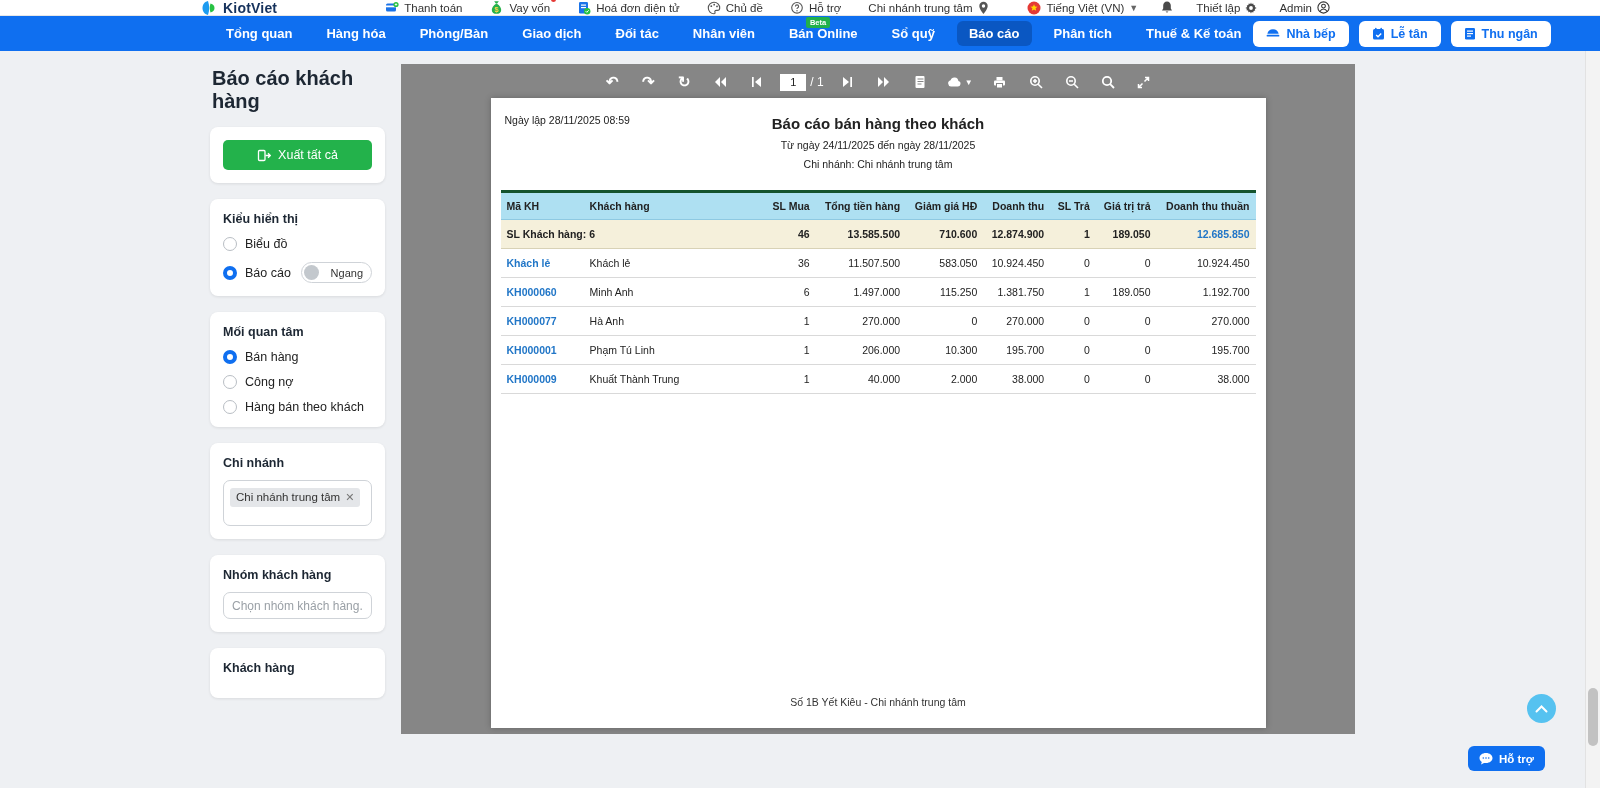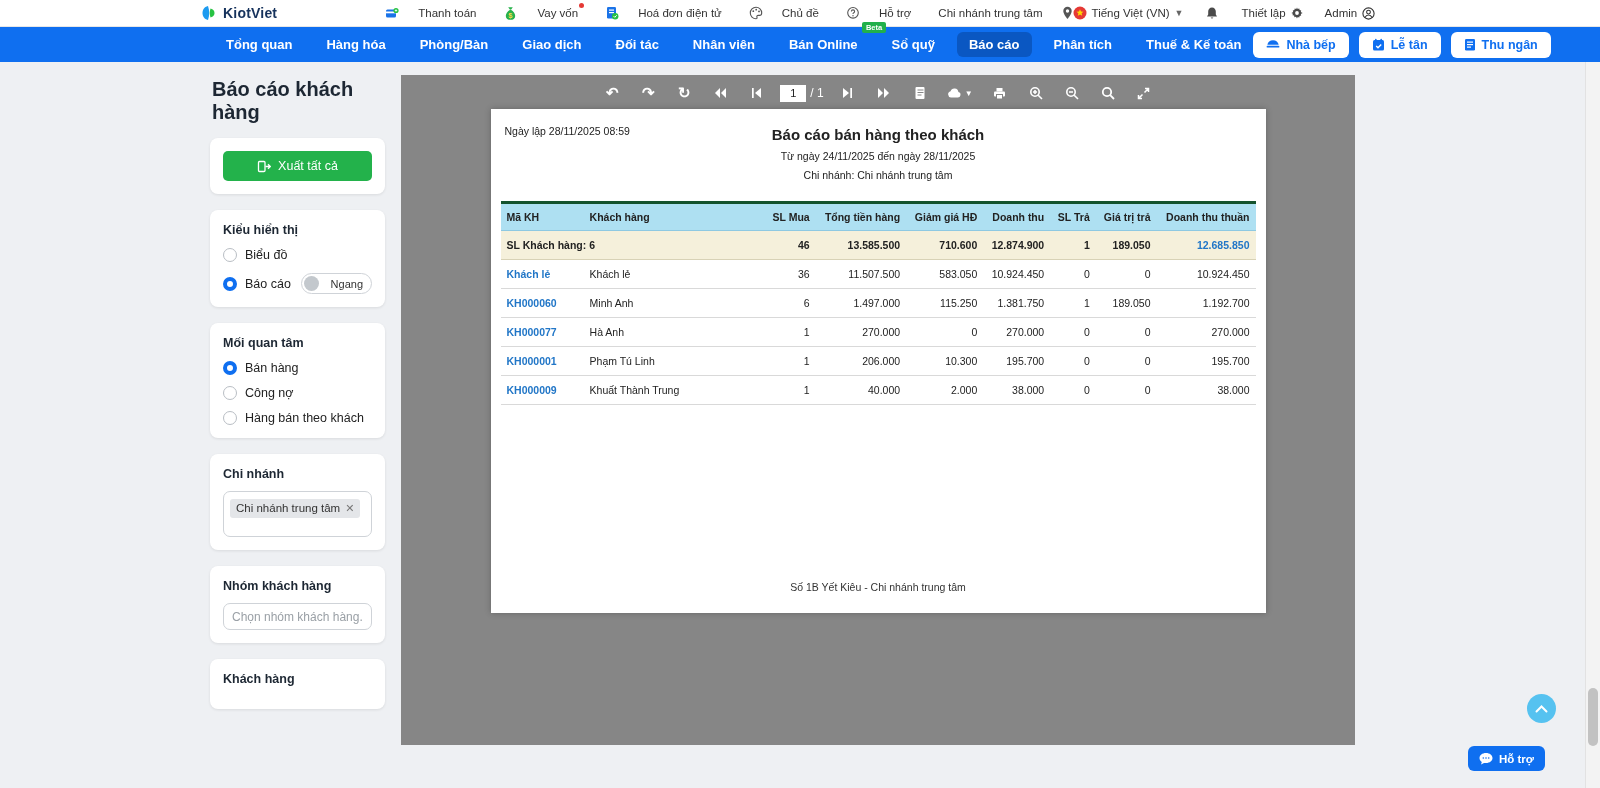--- a/index.html
+++ b/index.html
@@ -1,25 +1,25 @@
 <!DOCTYPE html>
 <html><head>
 <meta charset="utf-8">
 <style>
   * { margin:0; padding:0; box-sizing:border-box; }
   html,body { width:1600px; height:788px; overflow:hidden; background:#eef0f3;
     font-family:"Liberation Sans", sans-serif; }
 
   
-  .topbar { position:relative; z-index:30; height:27px; background:#fff; border-bottom:1px solid #e7e7e7;
+  .topbar { position:relative; z-index:30; height:16px; background:#fff; border-bottom:1px solid #e7e7e7;
     display:flex; align-items:center; padding:0 270px 0 200px; font-size:11.5px; color:#333; }
   .logo { display:flex; align-items:center; gap:5px; }
   .logo-name { font-size:14px; font-weight:bold; color:#16325c; letter-spacing:.2px; }
   .topmenu { display:flex; align-items:center; gap:27px; margin-left:108px; }
-  .topitem { position:relative; display:flex; align-items:center; gap:19px; cursor:pointer; white-space:nowrap; }
+  .topitem { position:relative; display:flex; align-items:center; gap:5px; cursor:pointer; white-space:nowrap; }
   .topitem .beta { position:absolute; left:16px; top:16px; background:#21b04b; color:#fff;
     font-size:7.5px; font-weight:bold; padding:1px 4px; border-radius:2px; }
   .topitem .reddot { position:absolute; top:-3px; right:-6px; width:5px; height:5px; border-radius:50%; background:#e53935; }
   .topright { margin-left:auto; display:flex; align-items:center; gap:22px; }
   .tr-item { display:flex; align-items:center; gap:5px; cursor:pointer; white-space:nowrap; }
   .caret { font-size:9px; color:#666; }
 
   
   .nav { position:relative; z-index:10; height:35px; background:#0f6ff0; display:flex; align-items:center;
     padding:0 253px 0 214px; }
@@ -62,21 +62,21 @@
   .input::placeholder { color:#9aa0a6; }
 
   
   .viewer { flex:1; height:670px; background:#868686; overflow:hidden; }
   .vtoolbar { height:26px; margin-top:5px; display:flex; align-items:center; justify-content:center; gap:12px; }
   .vt { width:24px; height:20px; display:flex; align-items:center; justify-content:center; color:#fff;
     font-size:15px; font-weight:bold; cursor:pointer; }
   .pagebox { display:flex; align-items:center; gap:4px; color:#fff; font-size:12px; }
   .pagebox input { width:26px; height:17px; border:none; text-align:center; font-size:11px; color:#222; }
 
-  .page { width:775px; height:504px; background:#fff; margin:3px auto 0; position:relative;
+  .page { width:775px; height:630px; background:#fff; margin:3px auto 0; position:relative;
     padding:14px 10px; font-size:10.5px; color:#222; box-shadow:0 0 6px rgba(0,0,0,.25); }
   .created { position:absolute; left:14px; top:16px; font-size:10.5px; }
   .rtitle { text-align:center; font-size:15px; font-weight:bold; margin-top:3px; }
   .rsub { text-align:center; font-size:10.5px; margin-top:7px; }
   .rtable { width:100%; border-collapse:collapse; margin-top:20px; font-size:10.5px; }
   .rtable th { background:#aee0f2; font-weight:bold; text-align:right; padding:7px 6px;
     border-top:3px solid #14532d; border-bottom:1px solid #8ec9e2; }
   .rtable th.l { text-align:left; }
   .rtable td { text-align:right; padding:8px 6px; border-bottom:1px solid #d9d9d9; }
   .rtable td.l { text-align:left; }

